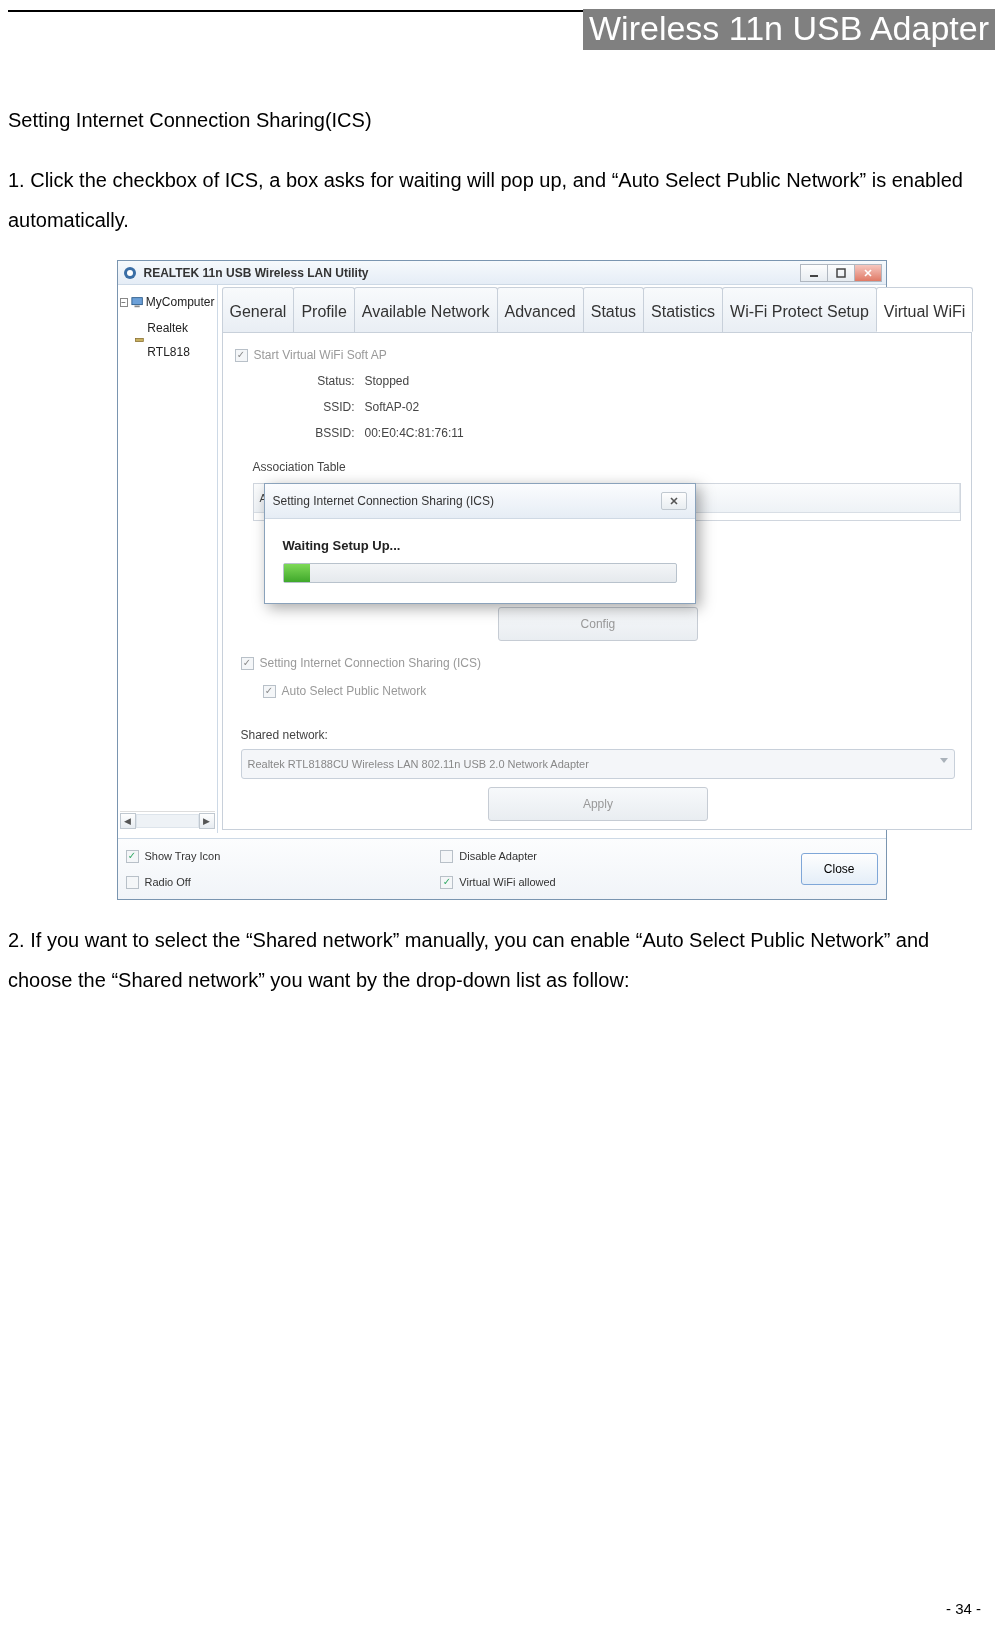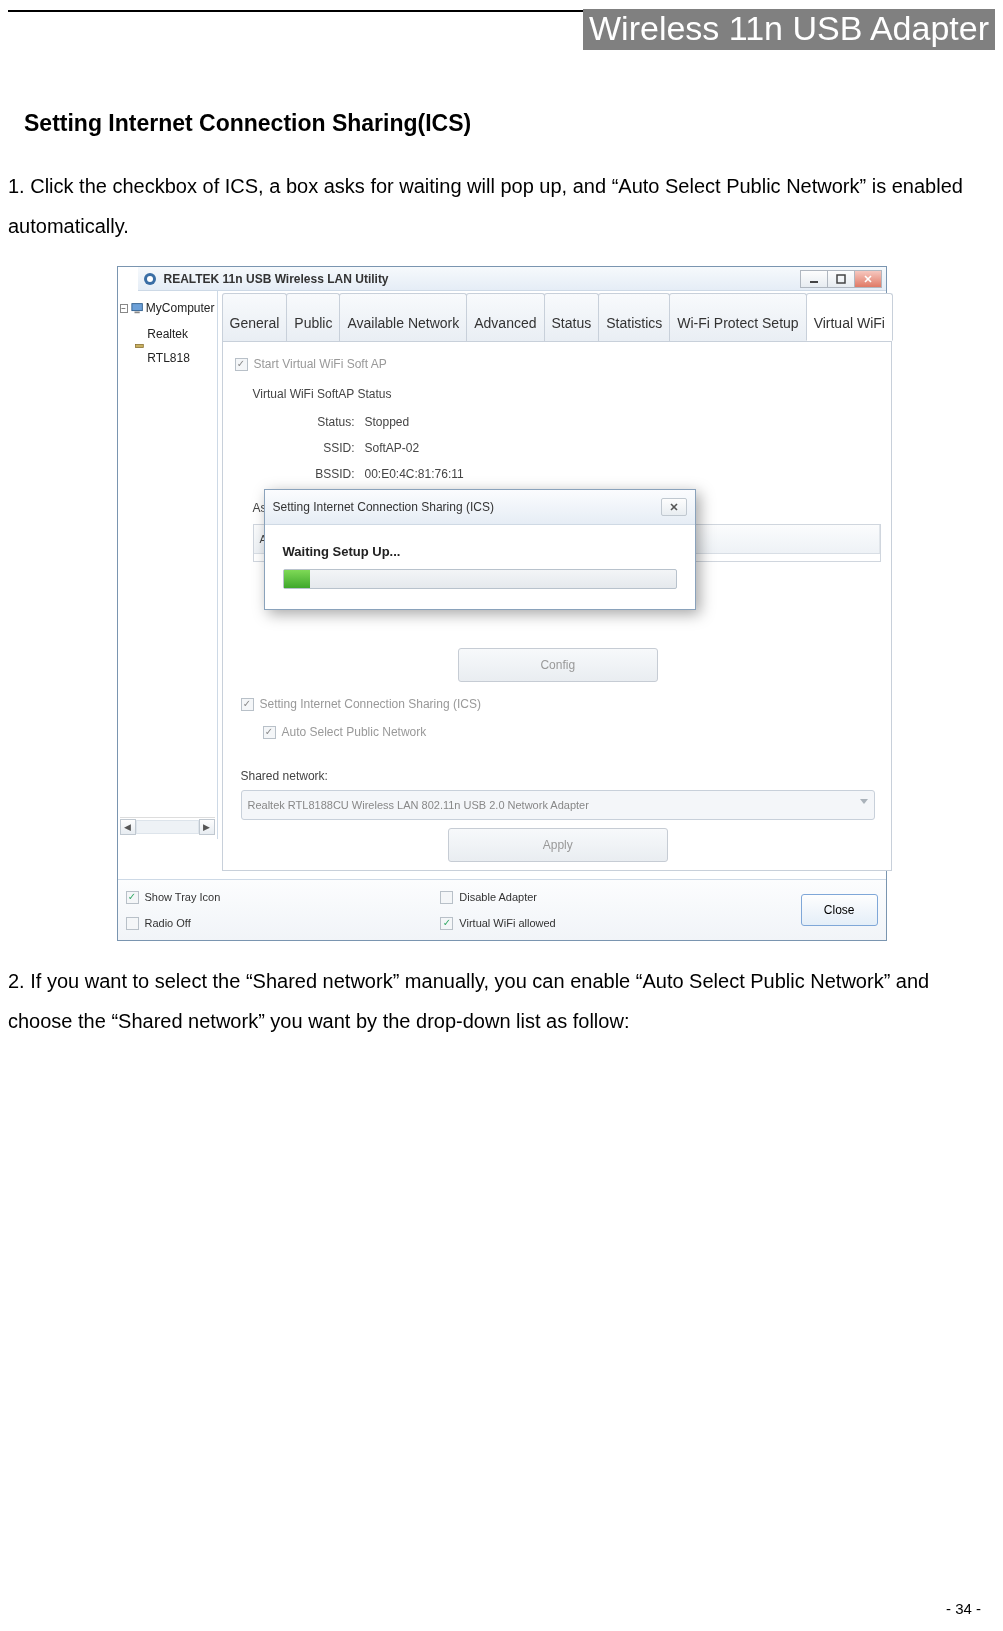--- a/index.html
+++ b/index.html
@@ -31,23 +31,22 @@
     position: relative;
     height: 50px;
   }
   .body-text {
     clear: both;
     font-size: 20px;
     line-height: 2.0;
     padding: 40px 8px 0 8px;
   }
   .section-heading {
-    font-weight: bold;
-    font-size: 23px;
-    margin-left: 16px;
+    font-weight: normal;
+    font-size: 20px;
   }
   .screenshot-container {
     margin: 10px auto 0 auto;
     width: 770px;
   }
   
   .app-window {
     border: 1px solid #7a95b0;
     background: #fff;
     font-family: "Segoe UI", Tahoma, sans-serif;
@@ -55,21 +54,20 @@
     color: #222;
     position: relative;
   }
   .title-bar {
     background: linear-gradient(#f6f9fc,#e5edf6);
     border-bottom: 1px solid #cdd9e6;
     display: flex;
     align-items: center;
     height: 24px;
     padding: 0 4px;
-    margin-left: 20px;
   }
   .title-bar .app-icon {
     width: 16px; height: 16px;
     margin-right: 6px;
     display: inline-block;
   }
   .title-bar .app-icon svg { width:16px; height:16px; }
   .title-bar .title-text { font-weight: bold; color:#333; font-size:12px;}
   .win-controls { margin-left: auto; display:flex; gap:0; }
   .win-btn {
@@ -110,22 +108,22 @@
     font-size:9px; color:#555;
   }
   .tree-scroll .track { flex:1; height:14px; background:#eef2f6; border:1px solid #dde4eb; }
   
   .content-pane { flex:1; padding: 2px 4px 8px 4px; position:relative; }
   .tabstrip { display:flex; gap:0; margin-bottom:0; }
   .tab {
     border: 1px solid #c8d0da;
     border-bottom: none;
     background: linear-gradient(#f8fafc,#e9eef4);
-    padding: 15px 7px 3px 7px;
-    font-size: 14px;
+    padding: 8px 7px 3px 7px;
+    font-size: 16px;
     color:#333;
     margin-right:-1px;
     border-radius: 3px 3px 0 0;
     white-space: nowrap;
   }
   .tab.active { background:#fff; border-bottom:1px solid #fff; font-weight:normal; }
   .tabpanel {
     border: 1px solid #c8d0da;
     padding: 10px 10px 8px 12px;
     background:#fff;
@@ -339,34 +337,33 @@
           <div class="tree-scroll">
             <div class="left-arrow">◀</div>
             <div class="track"></div>
             <div class="right-arrow">▶</div>
           </div>
         </div>
 
         <div class="content-pane">
           <div class="tabstrip">
             <div class="tab">General</div>
-            <div class="tab">Public</div>
+            <div class="tab">Profile</div>
             <div class="tab">Available Network</div>
             <div class="tab">Advanced</div>
             <div class="tab">Status</div>
             <div class="tab">Statistics</div>
             <div class="tab">Wi-Fi Protect Setup</div>
             <div class="tab active">Virtual WiFi</div>
           </div>
           <div class="tabpanel">
             <div class="chk">
               <span class="box">✓</span>
               <span>Start Virtual WiFi Soft AP</span>
             </div>
-            <div class="grp-label">Virtual WiFi SoftAP Status</div>
             <div class="kv">
                 <div class="k">Status:</div>
                 <div>Stopped</div>
               </div>
             <div class="kv">
                 <div class="k">SSID:</div>
                 <div>SoftAP-02</div>
               </div>
             <div class="kv">
                 <div class="k">BSSID:</div>

